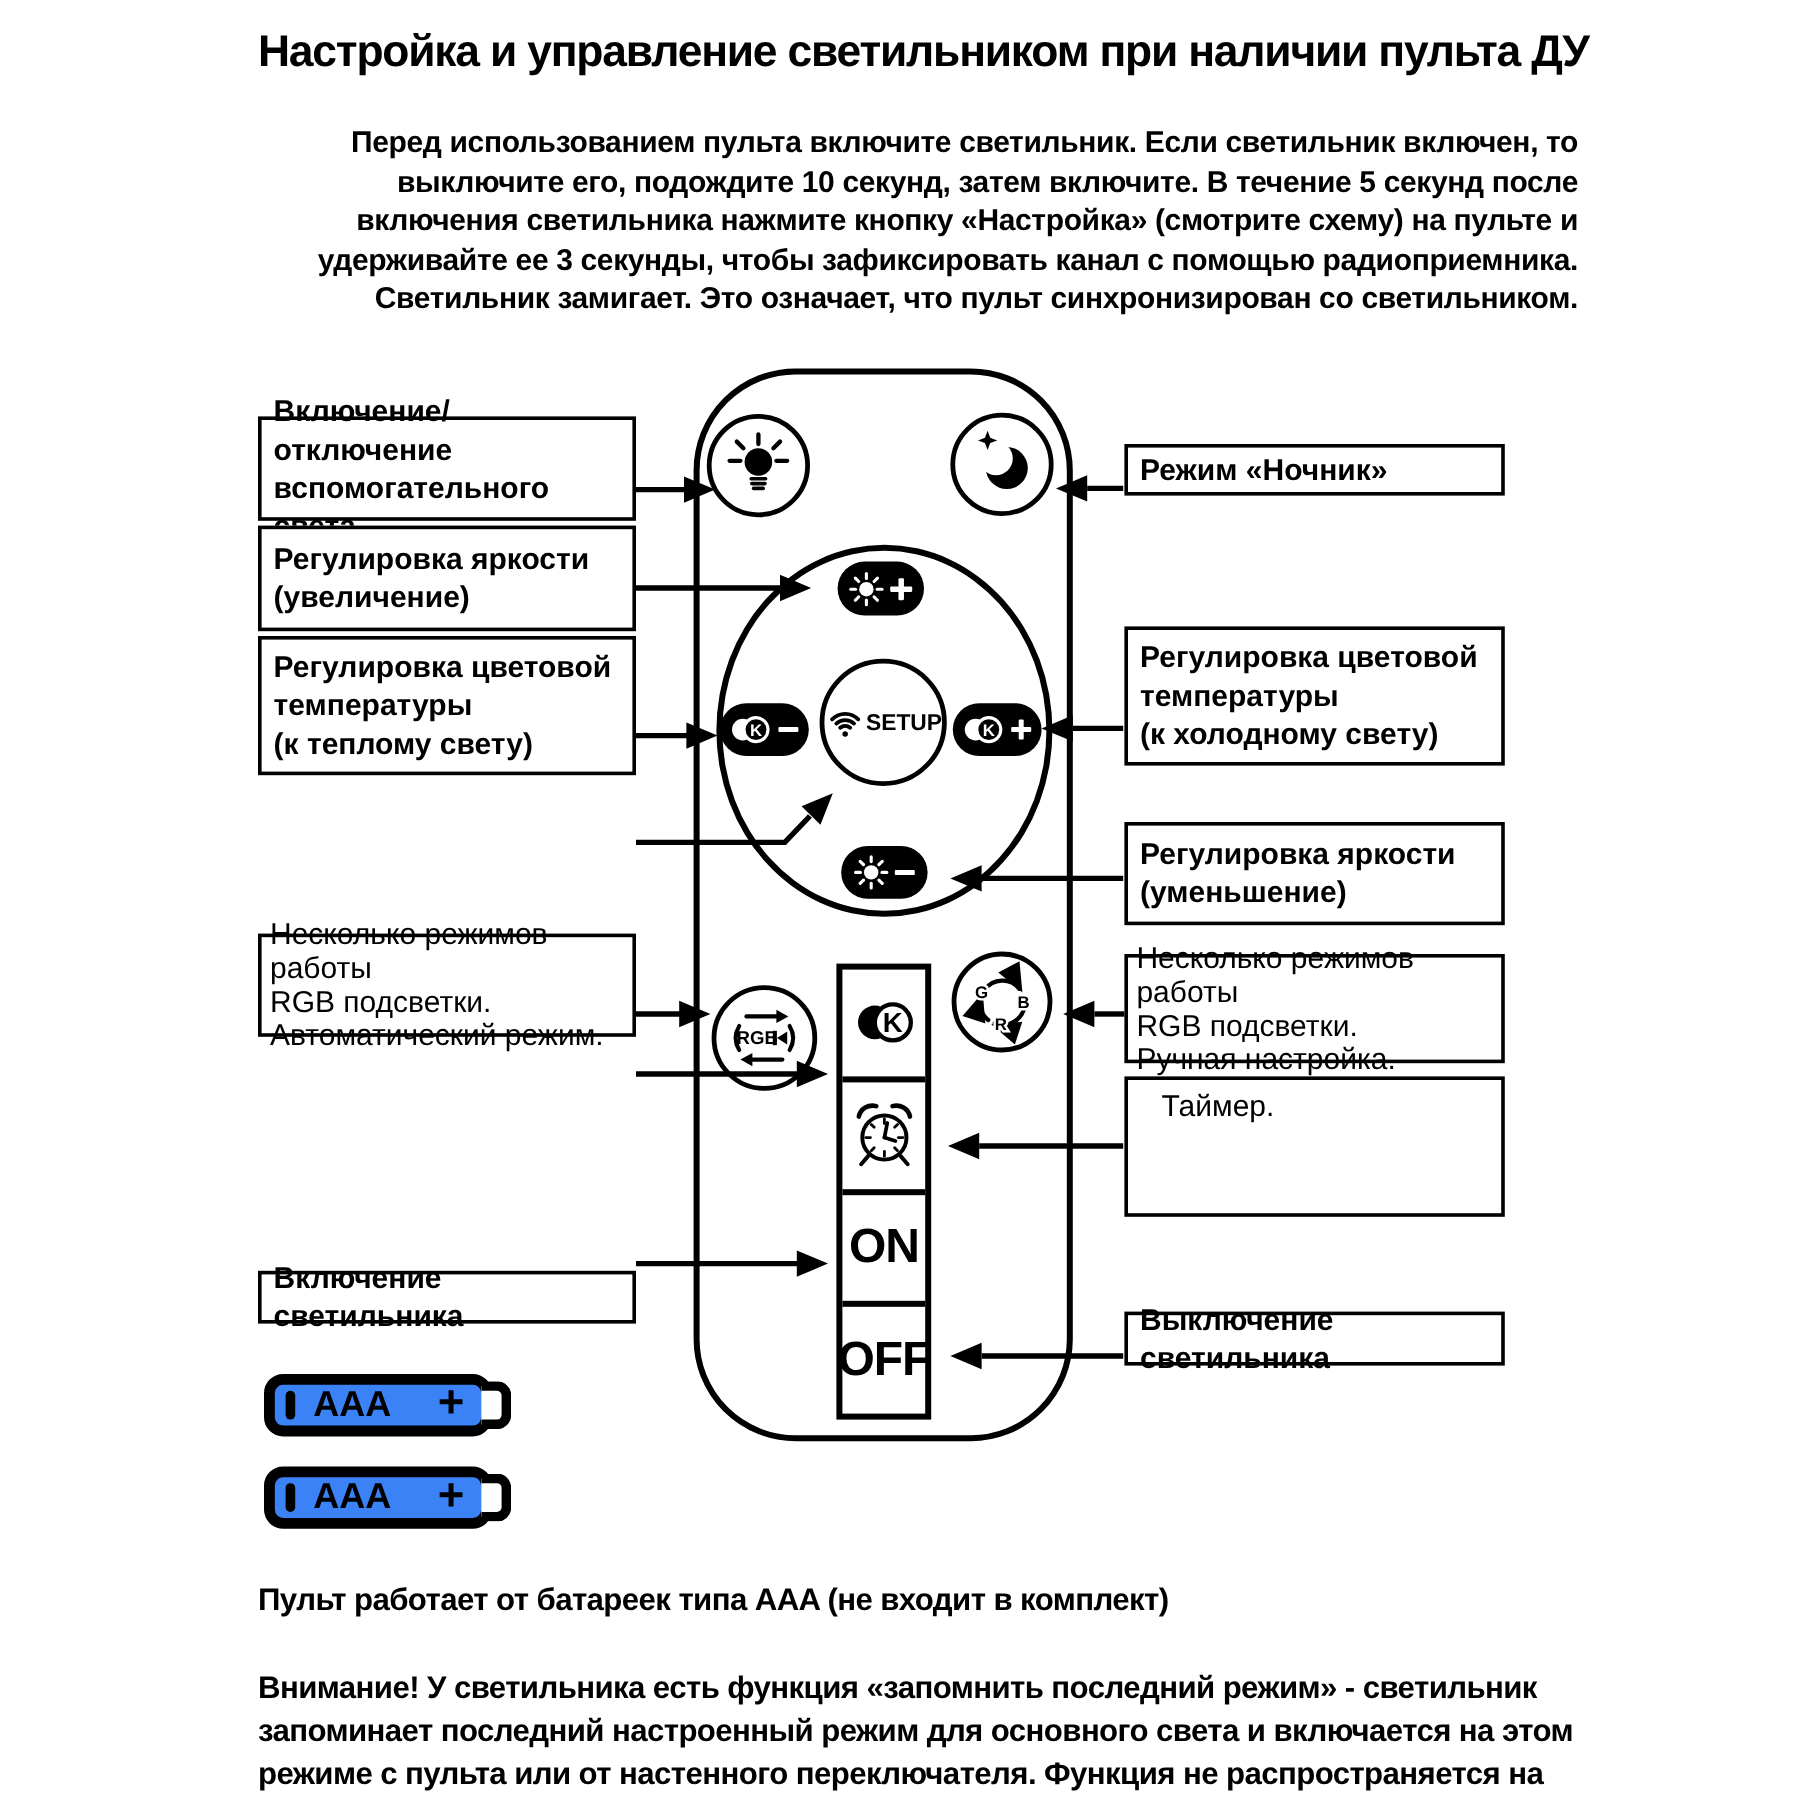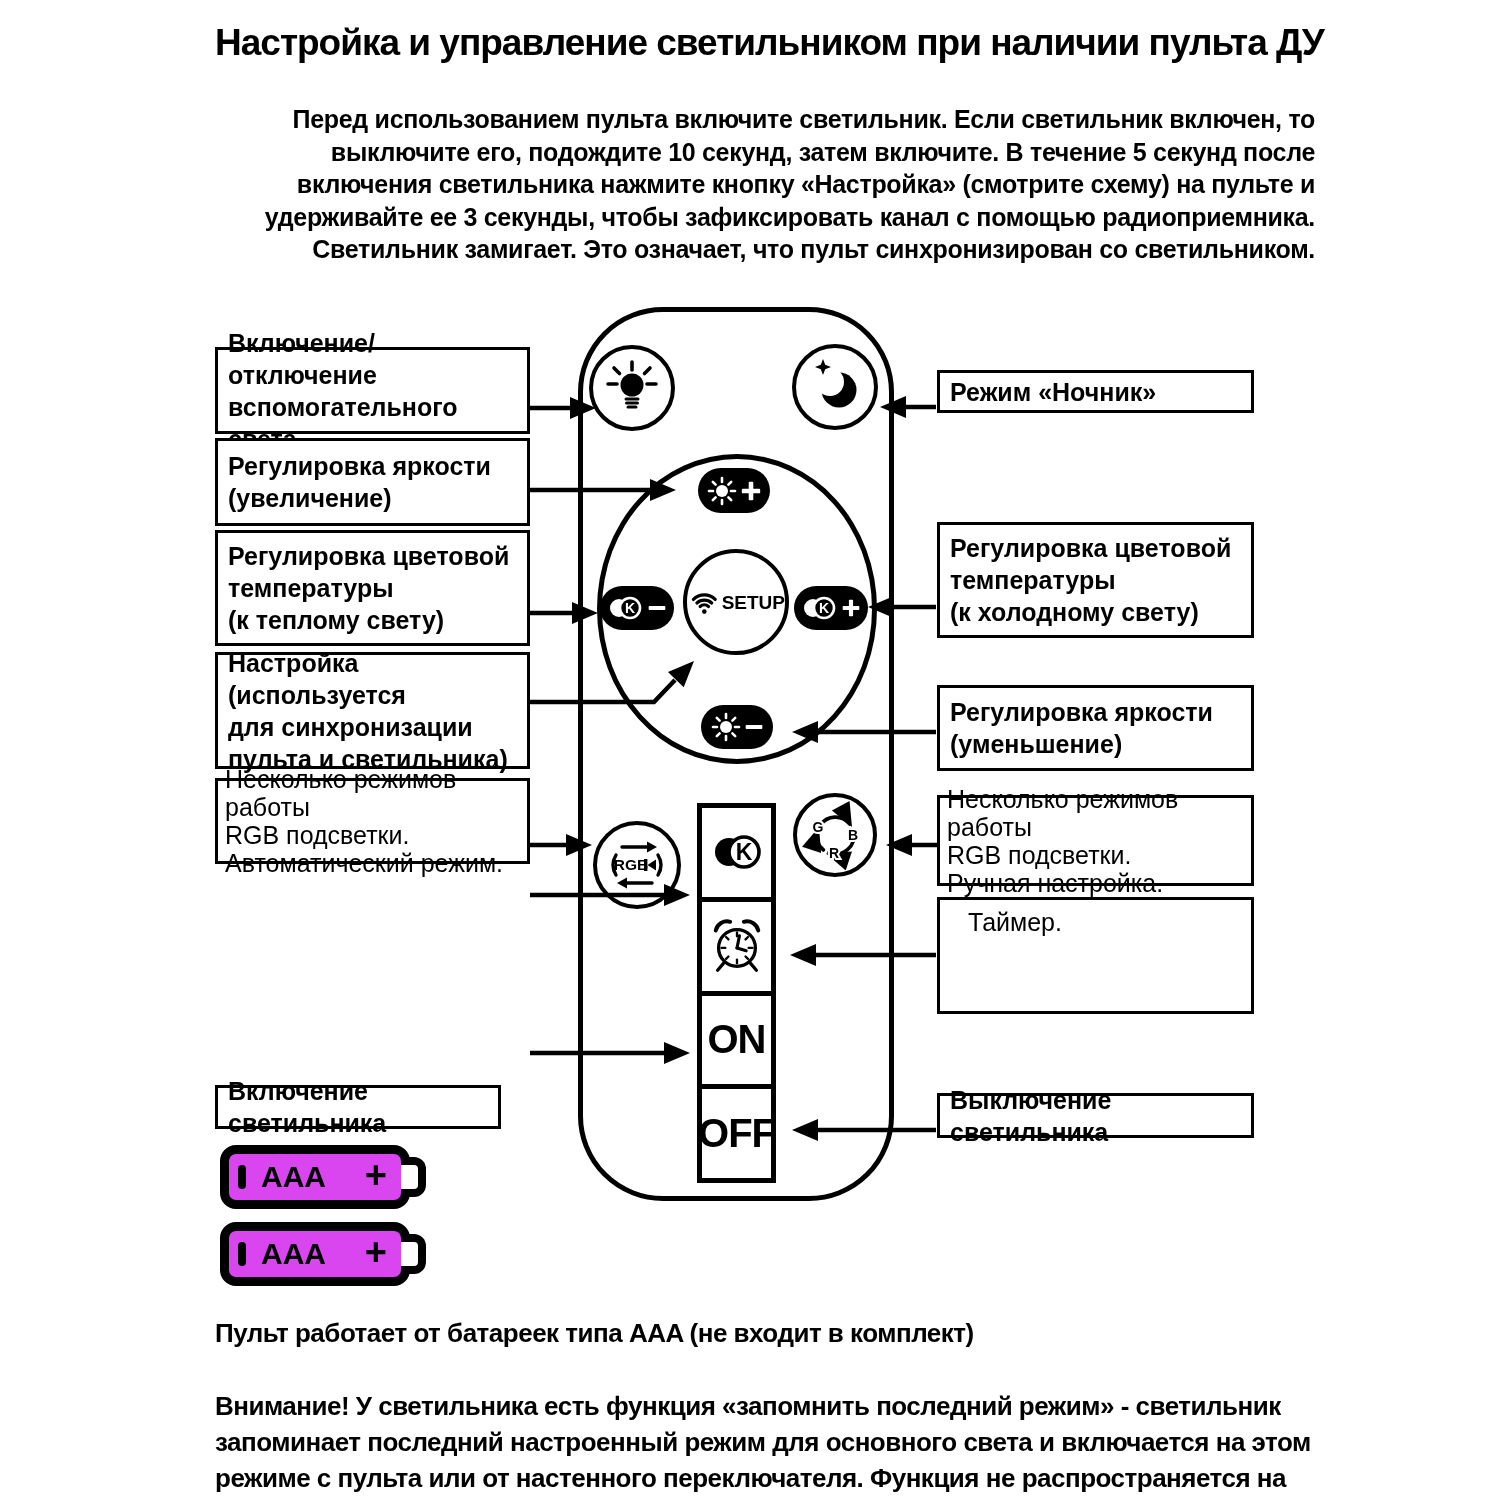--- a/index.html
+++ b/index.html
@@ -47,22 +47,22 @@
     display:flex; flex-direction:column;
   }
   .cell {
     flex:1; display:flex; align-items:center; justify-content:center;
     border-top:5px solid #000;
   }
   .cell:first-child { border-top:none; }
   .onoff { font-size:40px; font-weight:bold; letter-spacing:-1px; }
   
   .battery {
-    position:absolute; left:220px; width:190px; height:64px; box-sizing:border-box;
-    border:9px solid #000; border-radius:16px; background:#d946ef;
+    position:absolute; left:220px; width:190px; height:52px; box-sizing:border-box;
+    border:9px solid #000; border-radius:16px; background:#3b82f6;
     display:flex; align-items:center;
   }
   .bat-neg { width:8px; height:24px; background:#000; border-radius:4px; margin-left:9px; flex:none; }
   .bat-label { font-size:30px; font-weight:bold; margin-left:15px; }
   .bat-plus { font-size:38px; font-weight:bold; margin-left:auto; margin-right:14px; margin-top:-4px; }
   .bat-knob {
     position:absolute; right:-25px; top:50%; transform:translateY(-50%);
     width:25px; height:40px; box-sizing:border-box; background:#fff;
     border:8px solid #000; border-left:none; border-radius:0 12px 12px 0;
   }
@@ -85,27 +85,24 @@
   <div class="title">Настройка и управление светильником при наличии пульта ДУ</div>
   <div class="intro">Перед использованием пульта включите светильник. Если светильник включен, то выключите его, подождите 10 секунд, затем включите. В течение 5 секунд после включения светильника нажмите кнопку «Настройка» (смотрите схему) на пульте и удерживайте ее 3 секунды, чтобы зафиксировать канал с помощью радиоприемника. Светильник замигает. Это означает, что пульт синхронизирован со светильником.</div>
 
   <div class="box" style="left:215px; top:347px; width:315px; height:87px;">Включение/отключение
 вспомогательного света</div>
   <div class="box" style="left:215px; top:438px; width:315px; height:88px;">Регулировка яркости
 (увеличение)</div>
   <div class="box" style="left:215px; top:530px; width:315px; height:116px;">Регулировка цветовой
 температуры
 (к теплому свету)</div>
-  <div class="box" style="left:215px; top:652px; width:315px; height:117px;">Настройка (используется
-для синхронизации
-пульта и светильника)</div>
   <div class="box rg" style="left:215px; top:778px; width:315px; height:86px;">Несколько режимов работы
 RGB подсветки.
 Автоматический режим.</div>
-  <div class="box" style="left:215px; top:1085px; width:286px; height:44px; padding:3px 10px;">Включение светильника</div>
+  <div class="box" style="left:215px; top:1059px; width:315px; height:44px; padding:3px 10px;">Включение светильника</div>
 
   <div class="box" style="left:937px; top:370px;  width:317px; height:43px; padding:3px 10px;">Режим «Ночник»</div>
   <div class="box" style="left:937px; top:522px;  width:317px; height:116px;">Регулировка цветовой
 температуры
 (к холодному свету)</div>
   <div class="box" style="left:937px; top:685px;  width:317px; height:86px;">Регулировка яркости
 (уменьшение)</div>
   <div class="box rg" style="left:937px; top:795px; width:317px; height:91px;">Несколько режимов работы
 RGB подсветки.
 Ручная настройка.</div>

